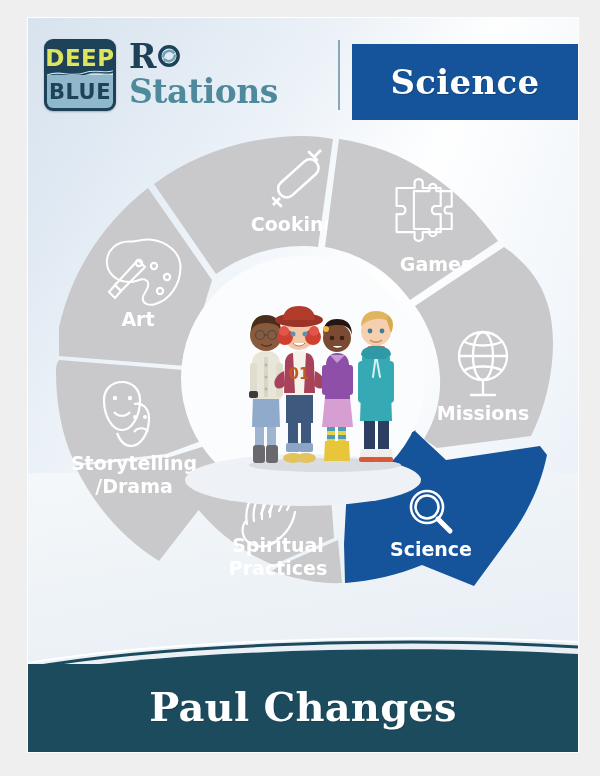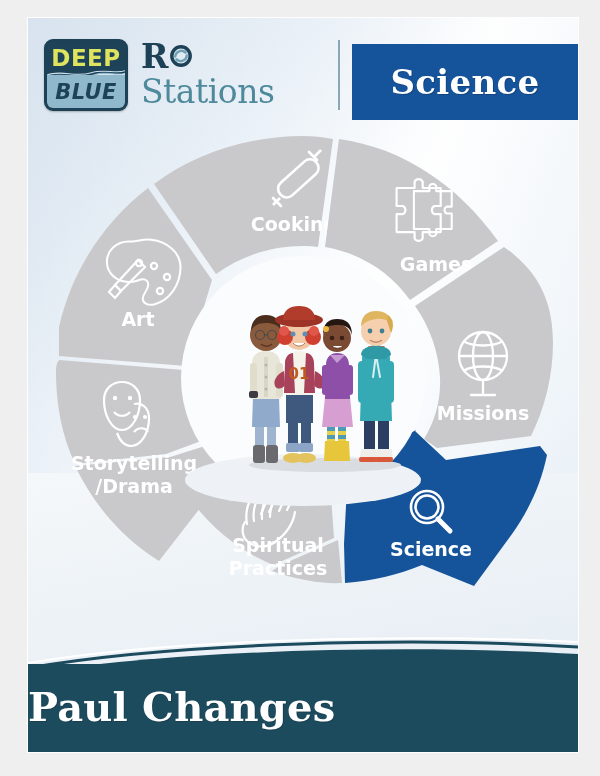--- a/index.html
+++ b/index.html
@@ -17,50 +17,49 @@
     background:linear-gradient(115deg,rgba(214,226,238,.9) 0%,rgba(238,244,250,.55) 40%,rgba(255,255,255,.95) 62%,rgba(232,240,247,.7) 100%);
     pointer-events:none;
   }
 
   
   .header{position:absolute;left:0;top:0;width:100%;height:112px;z-index:6;}
 
   .logo-wrap{position:absolute;left:16px;top:21px;display:flex;align-items:center;}
 
   .deepblue{
-    width:84px;height:72px;border-radius:9px;
+    width:72px;height:72px;border-radius:9px;
     background:#1e4359;border:3px solid #1d4156;
     position:relative;overflow:hidden;box-sizing:border-box;
     box-shadow:0 1px 2px rgba(0,0,0,.25);
   }
   .deepblue .deep{
     position:absolute;left:0;top:1px;width:100%;height:29px;
     display:flex;align-items:center;justify-content:center;
     color:#dfe45f;font-weight:bold;font-size:23px;letter-spacing:.5px;
     font-family:"DejaVu Sans",sans-serif;
     -webkit-text-stroke:0;
   }
   .deepblue .waves{position:absolute;left:0;top:26px;width:100%;height:13px;}
   .deepblue .bluebox{
     position:absolute;left:0;bottom:0;width:100%;height:33px;background:#8fb8cc;
     display:flex;align-items:center;justify-content:center;
   }
   .deepblue .bluebox span{
     color:#1e4359;font-weight:bold;font-size:21px;letter-spacing:.5px;
     font-family:"DejaVu Sans",sans-serif;
-    font-style:italic;
   }
 
   .brand{margin-left:13px;line-height:.93;}
   .brand .l1{
     font-family:"DejaVu Serif",serif;font-weight:bold;font-size:33px;color:#1d4156;
     letter-spacing:-0.5px;display:flex;align-items:baseline;
   }
   .brand .l2{
-    font-family:"DejaVu Serif",serif;font-weight:normal;font-size:33px;color:#4e8a9b;
+    font-family:"DejaVu Serif",serif;font-weight:bold;font-size:33px;color:#4e8a9b;
     letter-spacing:-0.5px;margin-top:4px;
   }
   .rot-o{display:inline-block;position:relative;width:24px;height:24px;margin:0 1px;vertical-align:-3px;}
   .rot-o svg{position:absolute;left:0;top:0;}
 
   .divider{
     position:absolute;left:310px;top:22px;width:2px;height:70px;background:#8aa7b8;
   }
 
   .sci-banner{
@@ -85,21 +84,21 @@
   
   .kids{position:absolute;left:205px;top:275px;width:185px;height:185px;z-index:5;}
 
   
   .bottom{
     position:absolute;left:0;bottom:0;width:100%;height:118px;z-index:7;
   }
   .bottom .waveband{position:absolute;left:0;top:0;width:100%;height:44px;}
   .bottom .solid{
     position:absolute;left:0;top:30px;width:100%;bottom:0;background:#1c4b5e;
-    display:flex;align-items:center;
+    display:flex;align-items:center;justify-content:center;
   }
   .bottom .title{
     font-family:"DejaVu Serif",serif;font-weight:bold;font-size:40px;color:#ffffff;
     letter-spacing:.2px;margin-top:-4px;
     text-shadow:1px 1px 0 rgba(0,0,0,.15);
   }
 </style>
 </head>
 <body>
 

